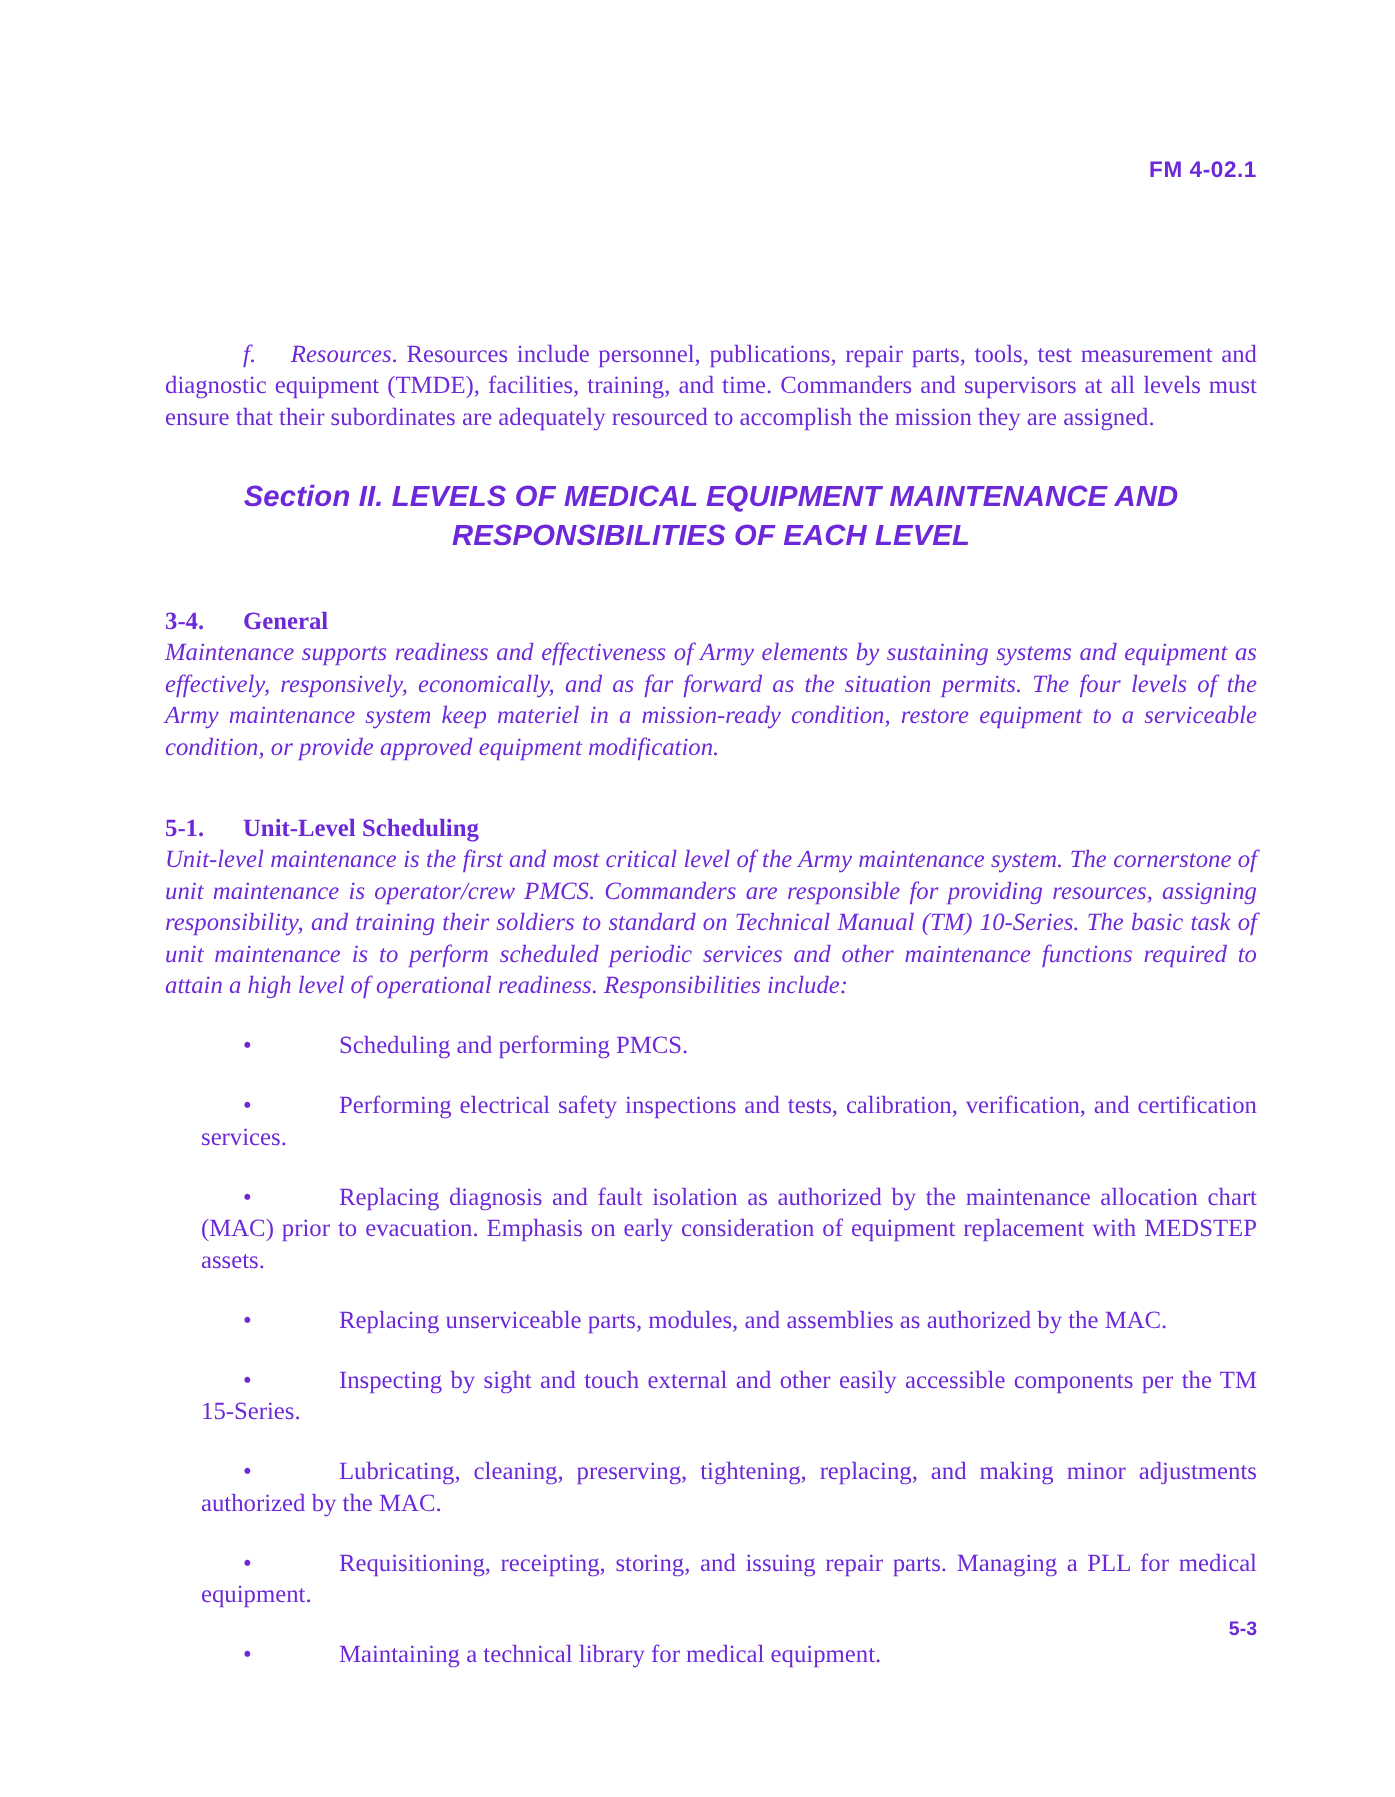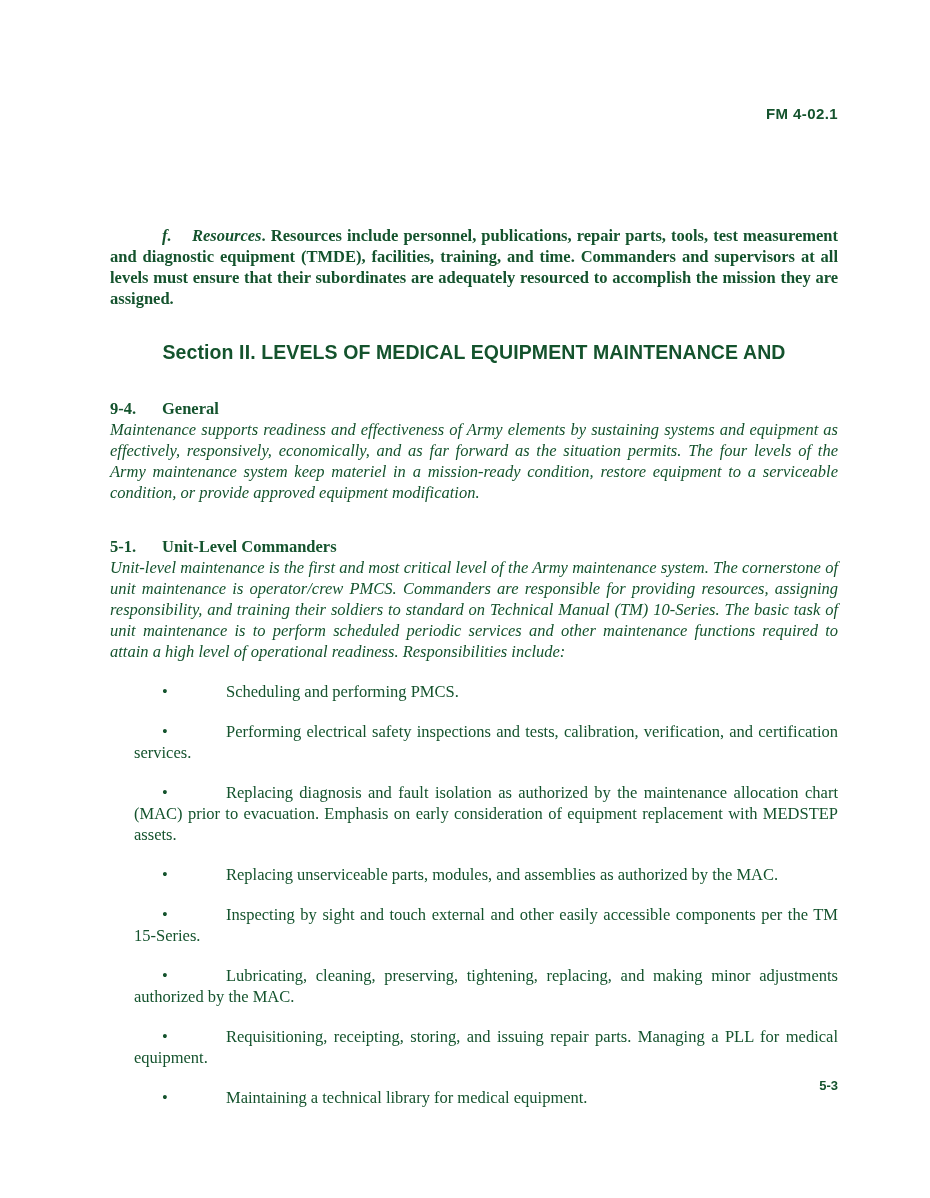--- a/index.html
+++ b/index.html
@@ -7,21 +7,21 @@
     padding: 0;
     background: #ffffff;
   }
   .page {
     position: relative;
     width: 930px;
     height: 1198px;
     background: #ffffff;
     margin: 0 auto;
     font-family: "Liberation Serif", serif;
-    color: #14532d;
+    color: #6d28d9;
     overflow: hidden;
   }
   .header-id {
     position: absolute;
     top: 105px;
     right: 92px;
     font-family: "Liberation Sans", sans-serif;
     font-size: 15px;
     font-weight: bold;
     letter-spacing: 0.4px;
@@ -33,33 +33,33 @@
     width: 728px;
   }
   p.body {
     margin: 0 0 0 0;
     font-size: 16.5px;
     line-height: 21px;
     text-align: justify;
   }
   .indent-first {
     text-indent: 52px;
-    font-weight: bold;
   }
   .ital {
     font-style: italic;
   }
   .section-head {
     margin: 30px 0 0 0;
     text-align: center;
     font-family: "Liberation Sans", sans-serif;
     font-size: 19.5px;
     font-weight: bold;
     line-height: 26px;
     letter-spacing: 0.1px;
+    font-style: italic;
   }
   .para-head {
     margin: 34px 0 0 0;
     font-size: 16.5px;
     font-weight: bold;
   }
   .para-head .num {
     display: inline-block;
     width: 52px;
   }
@@ -104,26 +104,27 @@
 <div class="page">
 
   <div class="header-id">FM 4-02.1</div>
 
   <div class="content">
 
     <p class="body indent-first"><span class="ital">f.</span>&nbsp;&nbsp;&nbsp;&nbsp;<span class="ital">Resources</span><span>. Resources include personnel, publications, repair parts, tools, test measurement and diagnostic equipment (TMDE), facilities, training, and time.  Commanders and supervisors at all levels must ensure that their subordinates are adequately resourced to accomplish the mission they are assigned.</span></p>
 
     <div class="section-head">
       <div>Section II.  LEVELS OF MEDICAL EQUIPMENT MAINTENANCE AND</div>
+      <div>RESPONSIBILITIES OF EACH LEVEL</div>
     </div>
 
-    <div class="para-head"><span class="num">9-4.</span><span>General</span></div>
+    <div class="para-head"><span class="num">3-4.</span><span>General</span></div>
     <p class="body para-body">Maintenance supports readiness and effectiveness of Army elements by sustaining systems and equipment as effectively, responsively, economically, and as far forward as the situation permits.  The four levels of the Army maintenance system keep materiel in a mission-ready condition, restore equipment to a serviceable condition, or provide approved equipment modification.</p>
 
-    <div class="para-head"><span class="num">5-1.</span><span>Unit-Level Commanders</span></div>
+    <div class="para-head"><span class="num">5-1.</span><span>Unit-Level Scheduling</span></div>
     <p class="body para-body">Unit-level maintenance is the first and most critical level of the Army maintenance system. The cornerstone of unit maintenance is operator/crew PMCS. Commanders are responsible for providing resources, assigning responsibility, and training their soldiers to standard on Technical Manual (TM) 10-Series. The basic task of unit maintenance is to perform scheduled periodic services and other maintenance functions required to attain a high level of operational readiness. Responsibilities include:</p>
 
     <ul class="bullet-list">
       <li class="bullet-item">
           <span class="dot">•</span>
           <span class="btext">Scheduling and performing PMCS.</span>
         </li>
       <li class="bullet-item">
           <span class="dot">•</span>
           <span class="btext">Performing electrical safety inspections and tests, calibration, verification, and certification services.</span>

